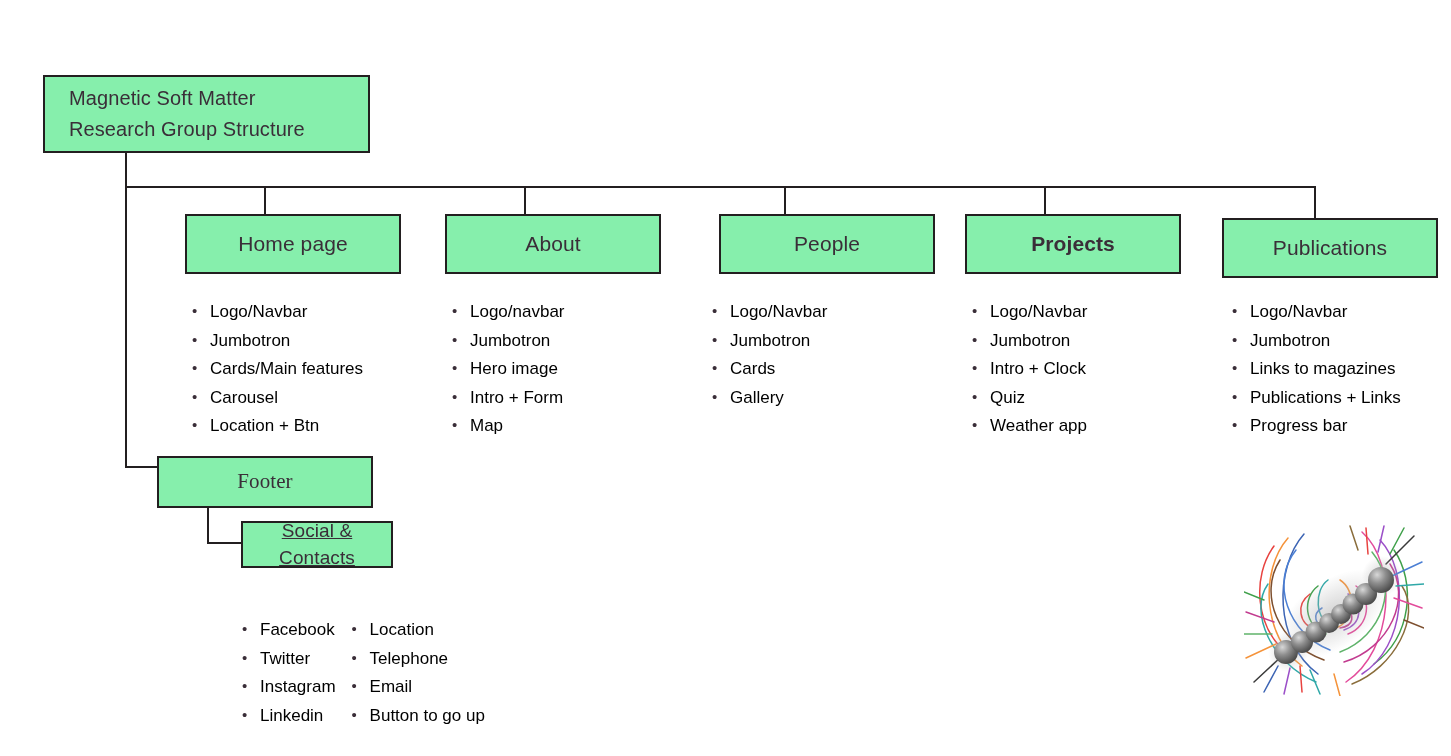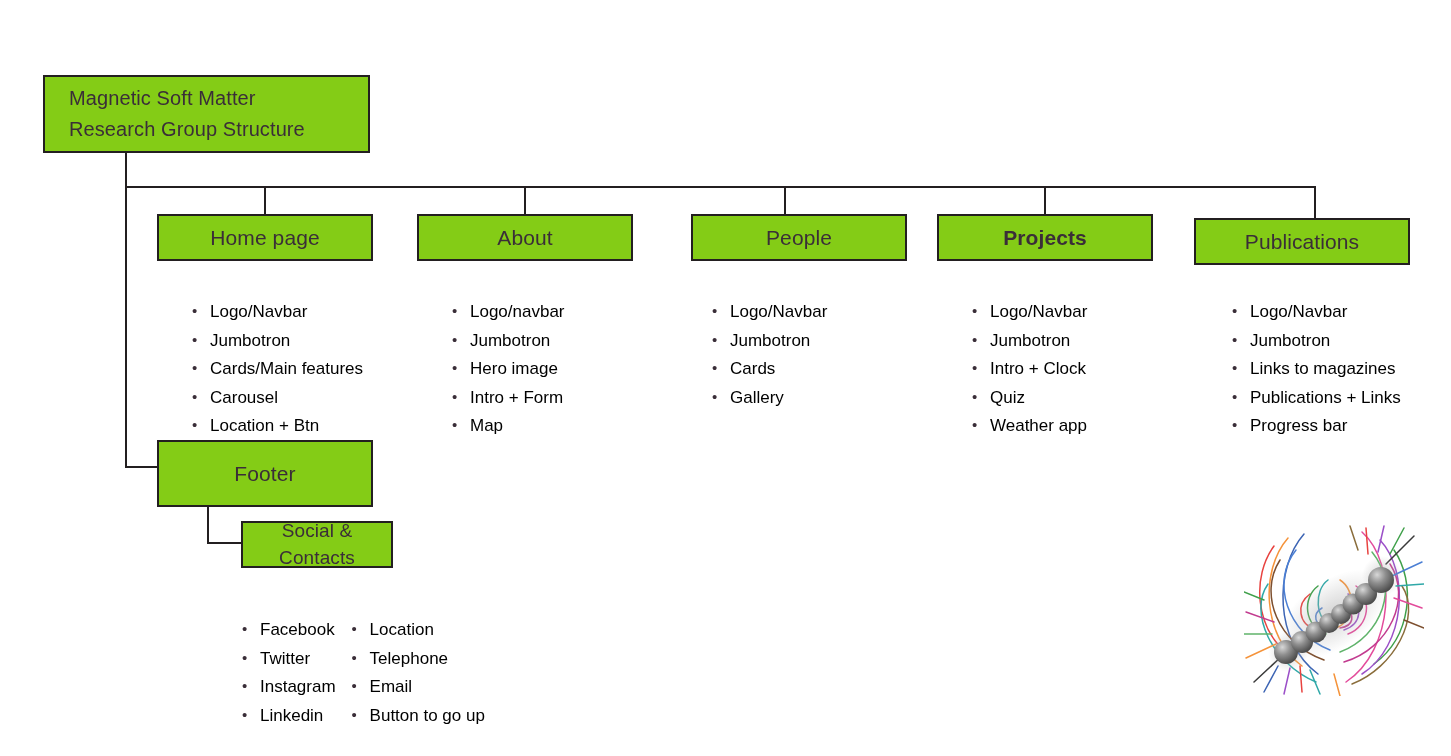--- a/index.html
+++ b/index.html
@@ -18,21 +18,21 @@
 
   
   .line { position: absolute; background: #231f20; }
   .line.v { width: 2px; }
   .line.h { height: 2px; }
 
   
   .node {
     position: absolute;
     border: 2px solid #231f20;
-    background: #84cc16;
+    background: #86efac;
     display: flex;
     align-items: center;
     justify-content: center;
     text-align: center;
     z-index: 3;
   }
   .node-label {
     font-size: 21px;
     line-height: 1.42;
     letter-spacing: .1px;
@@ -42,30 +42,30 @@
   }
 
   .node.root {
     left: 43px; top: 75px; width: 327px; height: 78px;
     justify-content: flex-start;
     padding-left: 24px;
     text-align: left;
   }
   .node.root .node-label { font-size: 20px; line-height: 1.55; }
 
-  .node.lvl2 { height: 47px; top: 214px; }
+  .node.lvl2 { height: 60px; top: 214px; margin-left: 28px; }
   .node.home    { left: 157px;  width: 216px; }
   .node.about   { left: 417px;  width: 216px; }
   .node.people  { left: 691px;  width: 216px; }
   .node.projects{ left: 937px;  width: 216px; font-weight: bold; }
   .node.publications { left: 1194px; width: 216px; top: 218px; }
 
-  .node.footer { left: 157px; top: 440px; width: 216px; height: 67px; }
+  .node.footer { left: 157px; top: 456px; width: 216px; height: 52px; font-family: Liberation Serif, serif; }
   .node.social { left: 241px; top: 521px; width: 152px; height: 47px; }
-  .node.social .node-label { font-size: 19px; }
+  .node.social .node-label { font-size: 19px; text-decoration: underline; }
 
   
   .bullets {
     position: absolute;
     z-index: 2;
     font-size: 17px;
     line-height: 28.5px;
     color: #000000;
   }
   .bullets ul {

